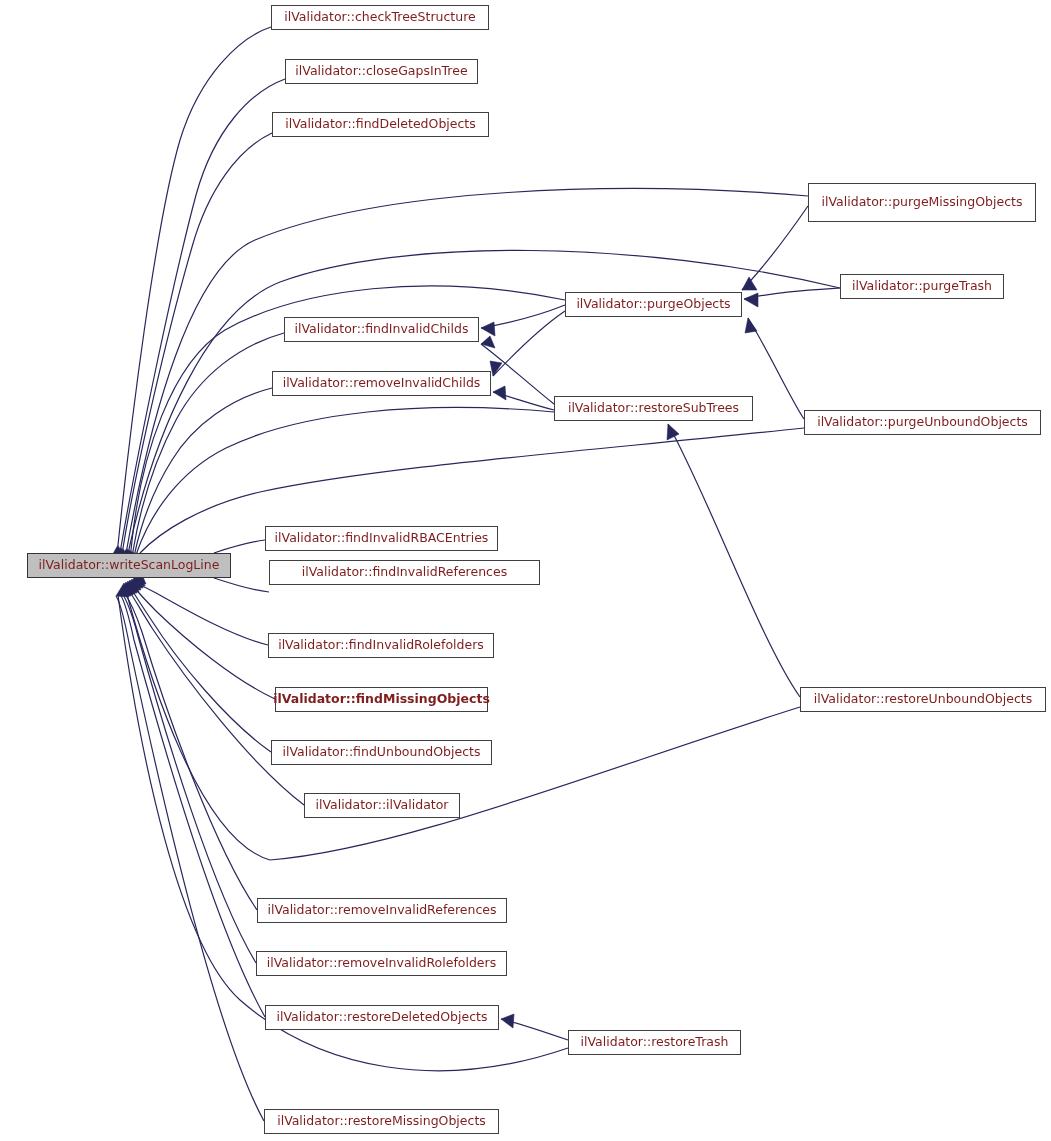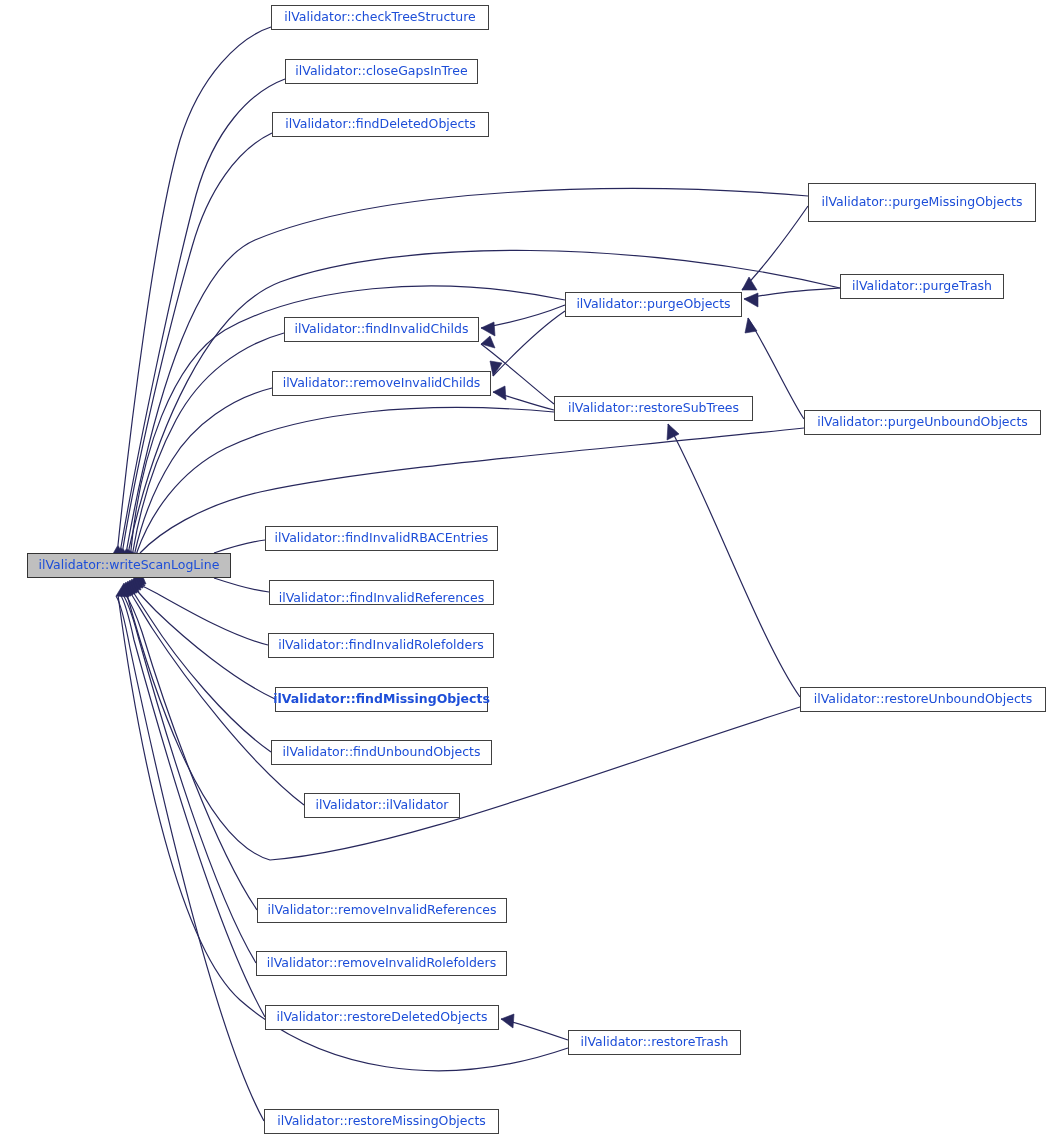--- a/index.html
+++ b/index.html
@@ -22,21 +22,21 @@
     left: 0;
     top: 0;
     width: 1051px;
     height: 1141px;
   }
   .graph-node {
     position: absolute;
     box-sizing: border-box;
     background: #ffffff;
     border: 1px solid #404040;
-    color: #1d4ed8;
+    color: #7f1d1d;
     font-size: 12.5px;
     line-height: 1;
     white-space: nowrap;
     display: flex;
     align-items: center;
     justify-content: center;
     letter-spacing: 0px;
   }
   .graph-node.current {
     background: #bfbfbf;
@@ -213,21 +213,21 @@
     </div>
     <div class="graph-node" style="left: 554px; top: 396px; width: 199px; height: 25px;">
       <span>ilValidator::restoreSubTrees</span>
     </div>
     <div class="graph-node" style="left: 804px; top: 410px; width: 237px; height: 25px;">
       <span>ilValidator::purgeUnboundObjects</span>
     </div>
     <div class="graph-node" style="left: 265px; top: 526px; width: 233px; height: 25px;">
       <span>ilValidator::findInvalidRBACEntries</span>
     </div>
-    <div class="graph-node" style="left: 269px; top: 580px; width: 225px; height: 25px; align-items: flex-end;">
+    <div class="graph-node" style="left: 269px; top: 560px; width: 271px; height: 25px;">
       <span>ilValidator::findInvalidReferences</span>
     </div>
     <div class="graph-node" style="left: 268px; top: 633px; width: 226px; height: 25px;">
       <span>ilValidator::findInvalidRolefolders</span>
     </div>
     <div class="graph-node" style="left: 275px; top: 687px; width: 213px; height: 25px; font-weight: bold;">
       <span>ilValidator::findMissingObjects</span>
     </div>
     <div class="graph-node" style="left: 271px; top: 740px; width: 221px; height: 25px;">
       <span>ilValidator::findUnboundObjects</span>

